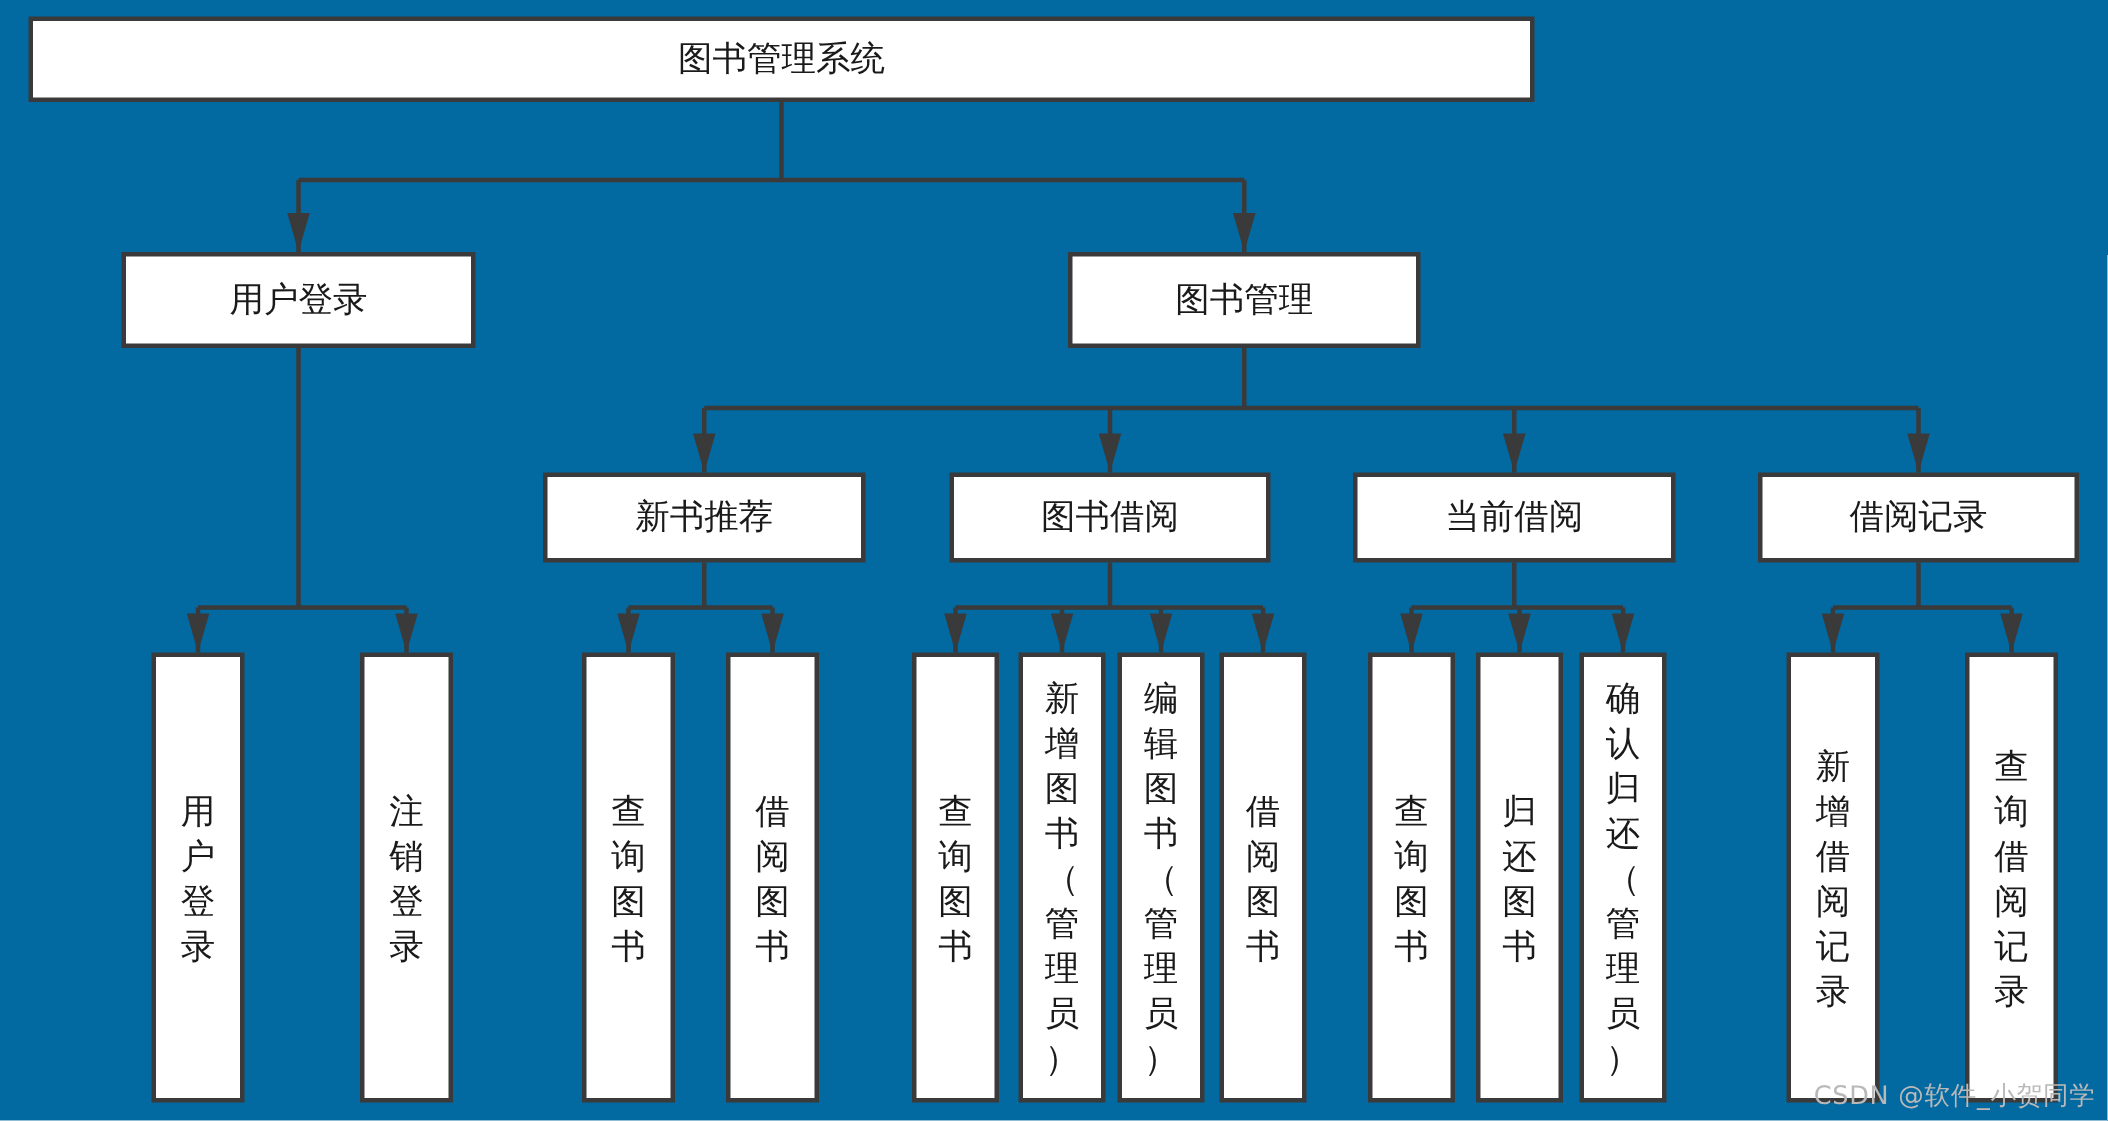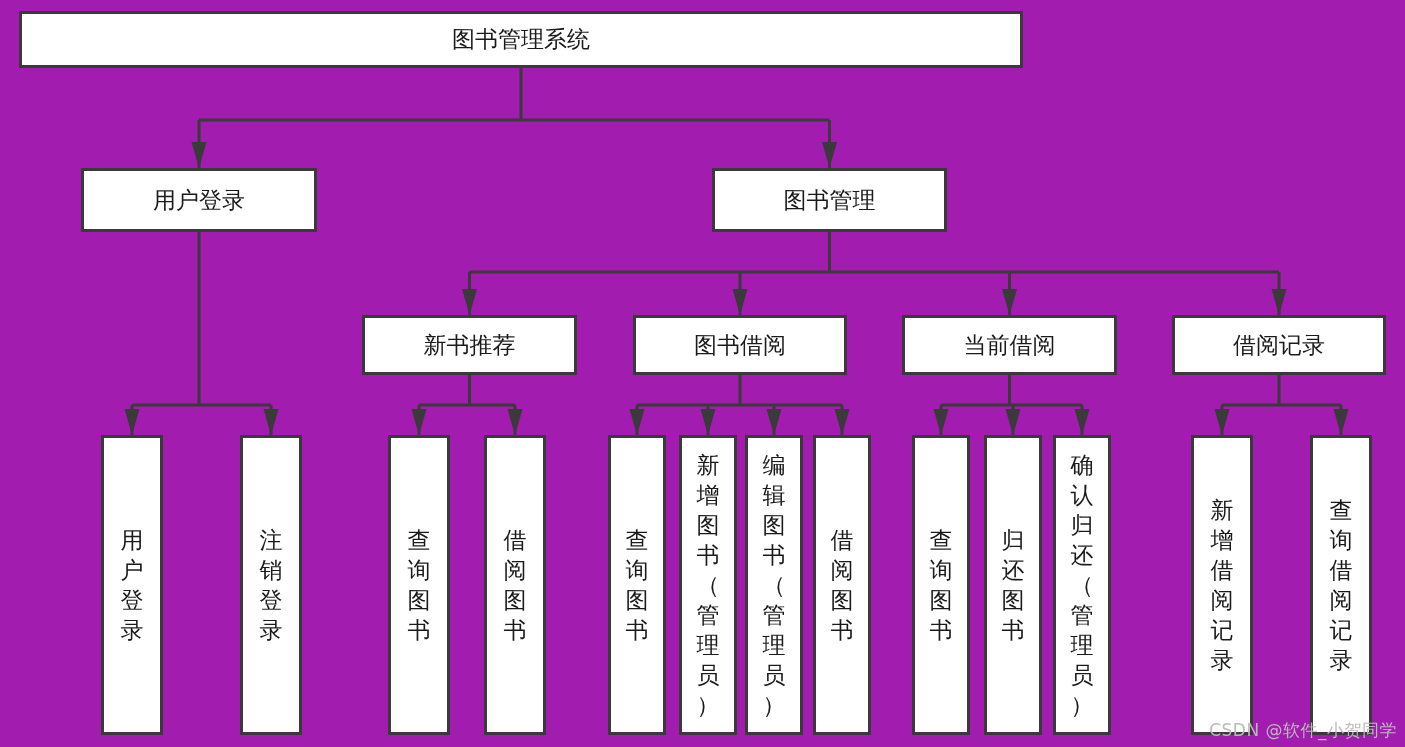--- a/index.html
+++ b/index.html
@@ -8,21 +8,21 @@
     padding: 0;
     background: #ffffff;
   }
   body {
     font-family: "DejaVu Sans", "Liberation Sans", sans-serif;
   }
   #canvas {
     position: relative;
     width: 1405px;
     height: 747px;
-    background: #a21caf;
+    background: #0369a1;
     overflow: hidden;
   }
   svg#diagram {
     position: absolute;
     left: 0;
     top: 0;
     width: 1405px;
     height: 747px;
     display: block;
   }

